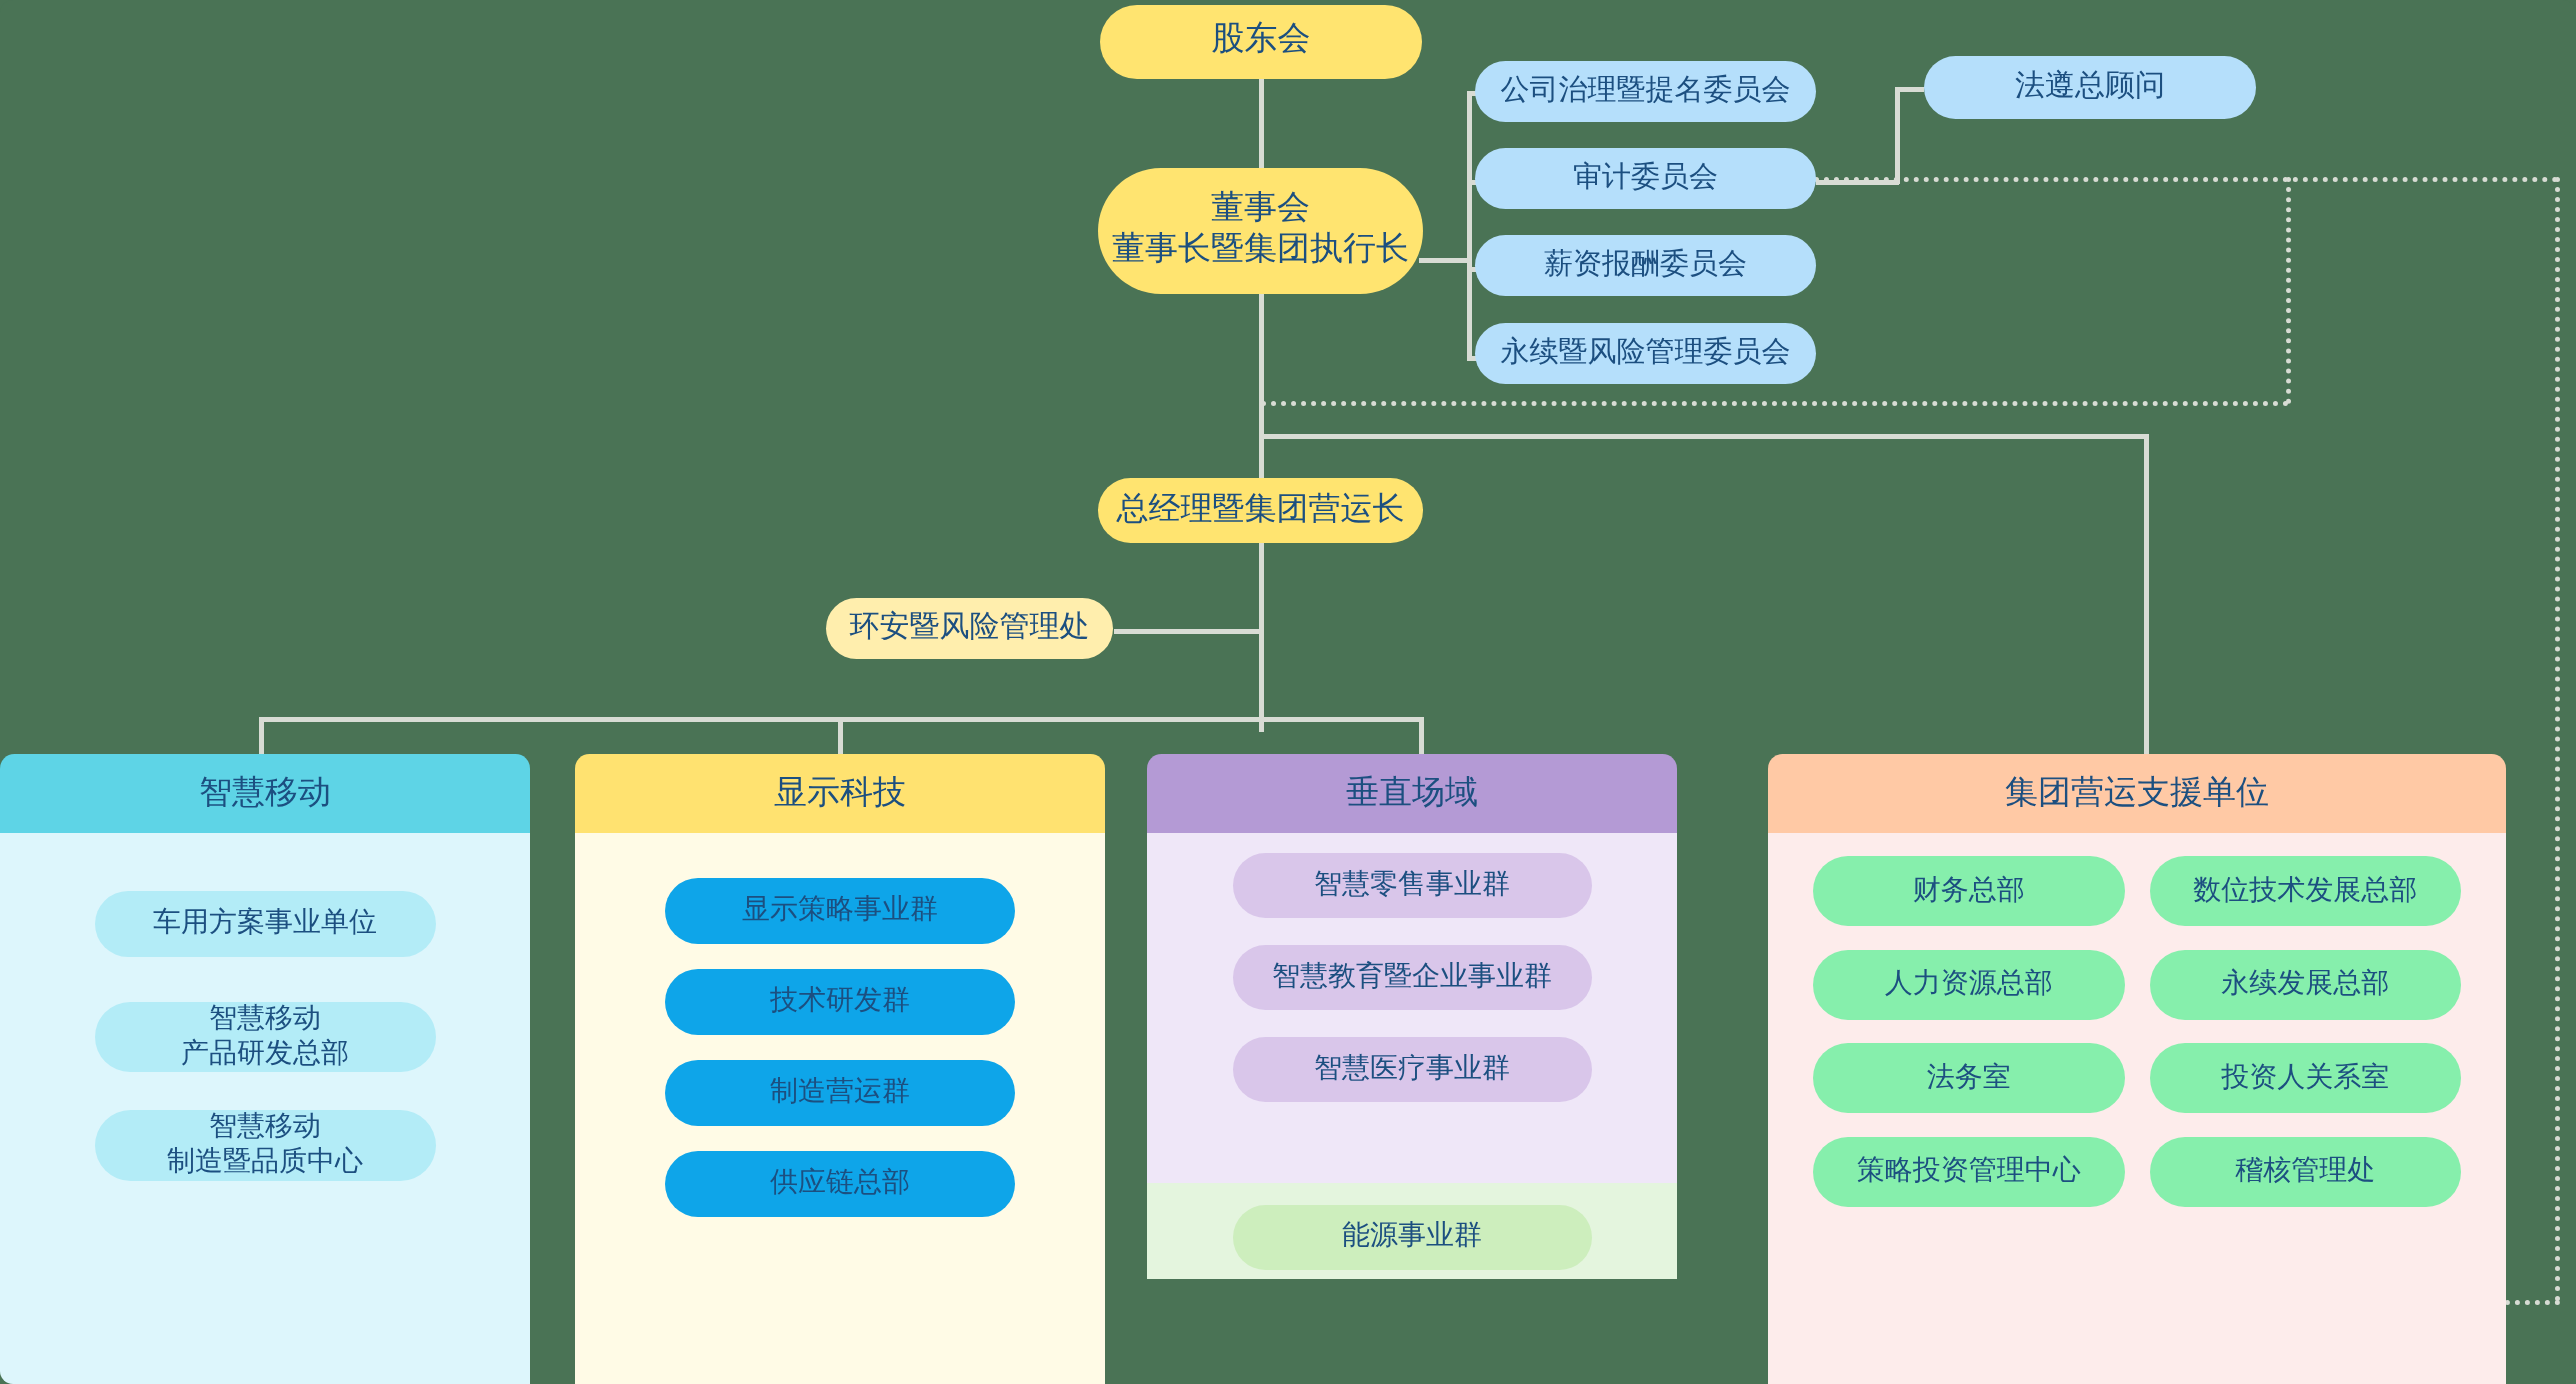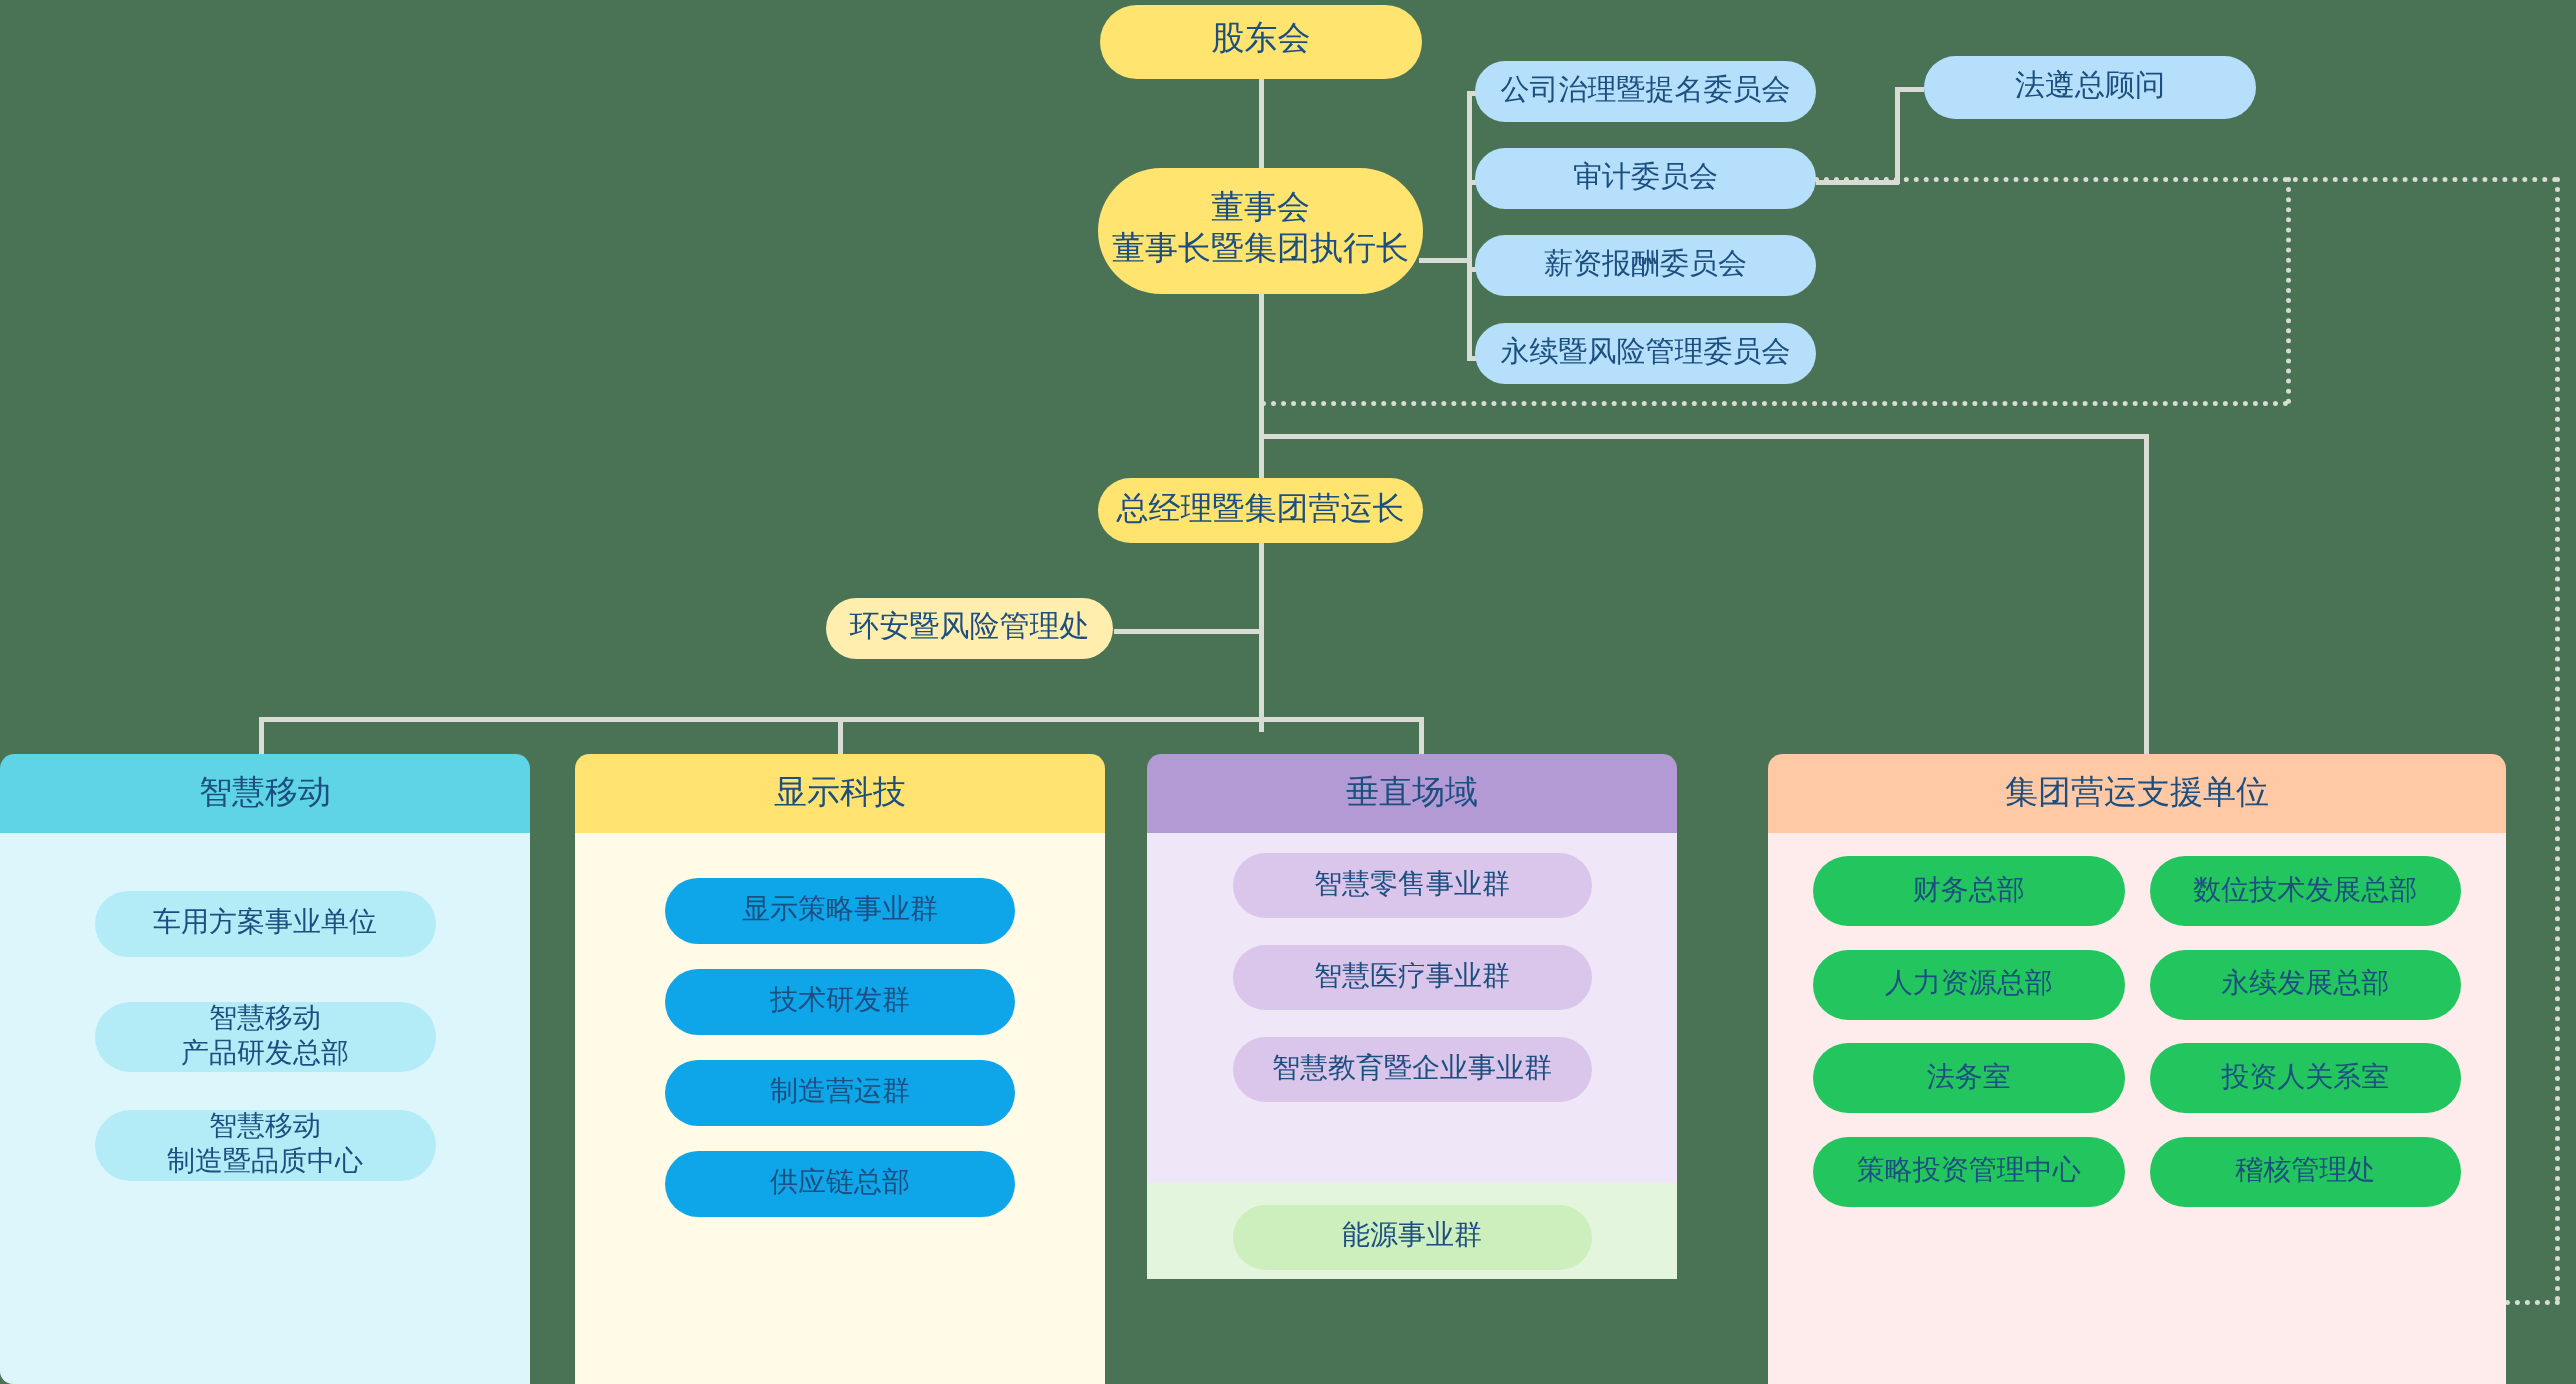--- a/index.html
+++ b/index.html
@@ -110,21 +110,21 @@
   #col-support { left: 1768px; top: 754px; width: 738px; height: 630px; }
   #col-support .card-head { background: #ffc9a5; }
   #col-support .card-body { background: #fdeceb; height: 575px; padding: 23.4px 0 0 0; }
   #col-support .grid {
     display: grid;
     grid-template-columns: 1fr 1fr;
     column-gap: 25px;
     row-gap: 23.4px;
     padding: 0 45px;
   }
-  #col-support .chip { background: #22c55e; width: 100%; min-height: 70px; margin: 0; }
+  #col-support .chip { background: #86efac; width: 100%; min-height: 70px; margin: 0; }
 </style>
 </head>
 <body>
 
 <div id="stage">
 
   <div class="line v" style="left:1259px; top:75px; height:108px;"></div>
 
   <div class="line h" style="left:1419px; top:258px; width:52px;"></div>
   <div class="line v" style="left:1467px; top:91px; height:269px;"></div>
@@ -209,22 +209,22 @@
       <div class="chip" style="margin-top:25px;">技术研发群</div>
       <div class="chip" style="margin-top:25px;">制造营运群</div>
       <div class="chip" style="margin-top:22px;">供应链总部</div>
     </div>
   </div>
 
   <div class="card" id="col-vertical">
     <div class="card-head">垂直场域</div>
     <div class="sec-purple" style="height:350px; box-sizing:border-box;">
       <div class="chip">智慧零售事业群</div>
+      <div class="chip" style="margin-top:27px;">智慧教育暨企业事业群</div>
       <div class="chip" style="margin-top:27px;">智慧医疗事业群</div>
-      <div class="chip" style="margin-top:27px;">智慧教育暨企业事业群</div>
     </div>
     <div class="sec-green">
       <div class="chip">能源事业群</div>
       <div class="chip" style="margin-top:27px;">友达宇沛</div>
     </div>
   </div>
 
   <div class="card" id="col-support">
     <div class="card-head">集团营运支援单位</div>
     <div class="card-body">

